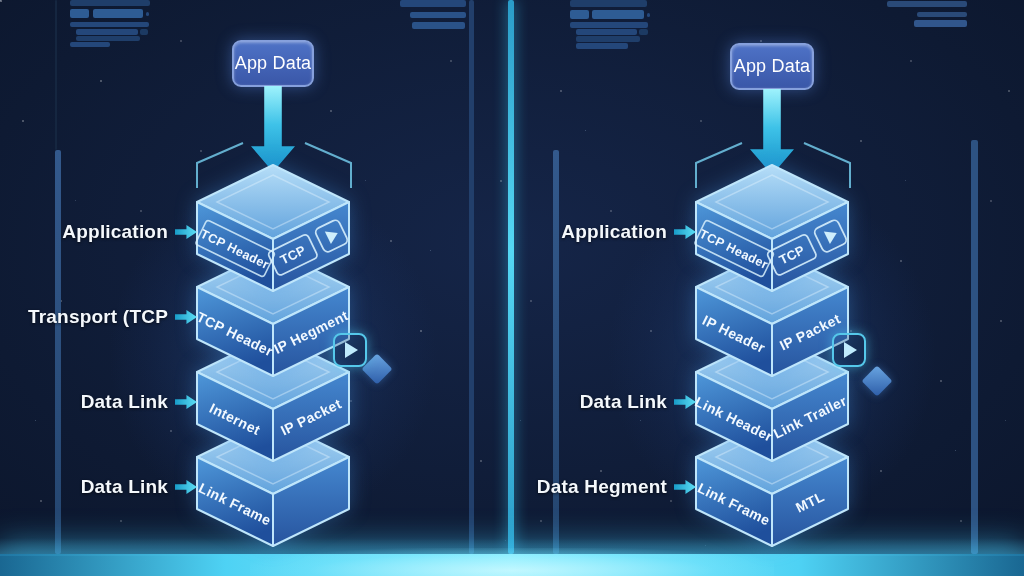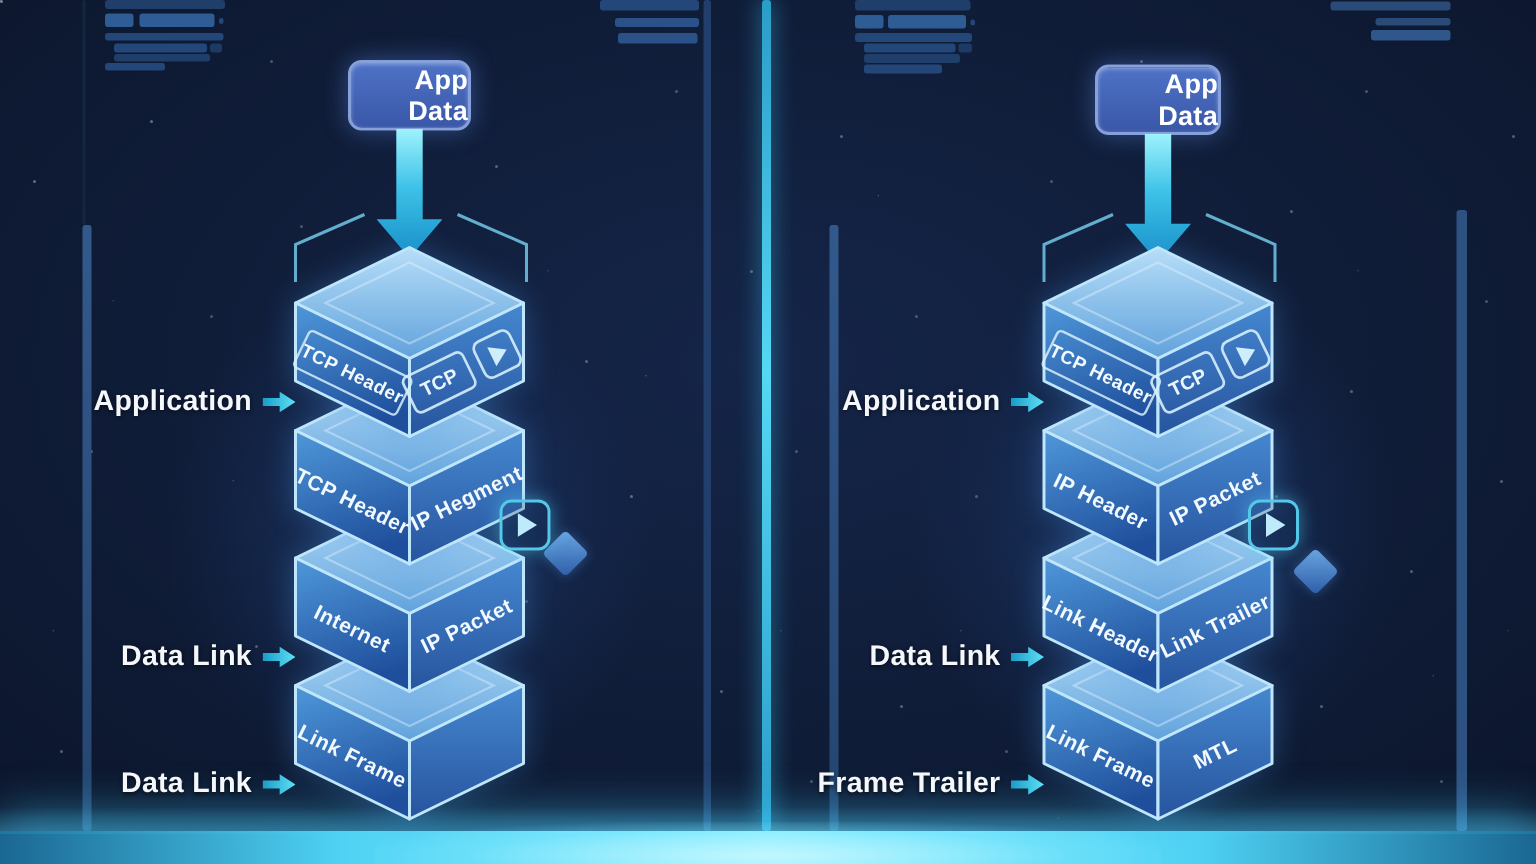--- a/index.html
+++ b/index.html
@@ -41,33 +41,33 @@
      background:linear-gradient(180deg, rgba(60,180,235,0), rgba(80,200,245,.35));}
   .glowband{position:absolute;left:0;top:554px;width:1024px;height:22px;
      background:linear-gradient(90deg, rgba(30,130,180,.75), #4ed2f4 22%, #8fefff 50%, #4ed2f4 78%, rgba(30,130,180,.75));
      box-shadow:0 -10px 30px rgba(70,210,255,.55);}
   .glowhot{position:absolute;left:250px;top:548px;width:524px;height:28px;
      background:radial-gradient(ellipse at 50% 80%, rgba(210,250,255,.75), rgba(130,235,255,.25) 55%, transparent 78%);}
   
   .appdata{position:absolute;width:82px;height:47px;border-radius:9px;display:flex;align-items:center;justify-content:center;
      background:linear-gradient(180deg,#4e72c6,#3a57a8);border:2px solid #86a0dc;box-sizing:border-box;
      box-shadow:0 0 16px rgba(90,140,230,.45), inset 0 1px 3px rgba(255,255,255,.35);
-     color:#ffffff;font-weight:bold;font-size:18px;letter-spacing:.2px;text-align:right;}
+     color:#ffffff;font-weight:normal;font-size:18px;letter-spacing:.2px;}
   
   .bigarrow{position:absolute;width:44px;height:86px;
      background:linear-gradient(180deg,#9ef2fc,#3ec2e8 45%,#1590c8);
      clip-path:polygon(30% 0,70% 0,70% 70%,100% 70%,50% 100%,0 70%,30% 70%);
      filter:drop-shadow(0 0 8px rgba(80,200,240,.6));}
   .brackets{position:absolute;overflow:visible;}
   .cube{position:absolute;overflow:visible;filter:drop-shadow(0 0 10px rgba(70,150,230,.35));}
   .facetext{font-family:"Liberation Sans",sans-serif;font-size:14px;font-weight:bold;fill:#f2f9ff;letter-spacing:.4px;}
   .facetext-sm{font-size:12.5px;}
   .badgetext{font-family:"Liberation Sans",sans-serif;font-size:13px;font-weight:bold;fill:#eaf6ff;}
   
-  .layer-row{position:absolute;height:26px;display:flex;align-items:center;gap:7px;margin-top:36px;}
+  .layer-row{position:absolute;height:26px;display:flex;align-items:center;gap:7px;}
   .layer-text{color:#f4f8fc;font-size:19px;font-weight:bold;white-space:nowrap;letter-spacing:.2px;
      text-shadow:0 1px 3px rgba(0,0,0,.65);}
   .arrow-right{width:22px;height:15px;flex:0 0 auto;
      background:linear-gradient(90deg,#189cc8,#5fe0f6);
      clip-path:polygon(0 32%,52% 32%,52% 4%,100% 50%,52% 96%,52% 68%,0 68%);
      filter:drop-shadow(0 0 4px rgba(80,200,240,.5));}
   
   .playbtn{position:absolute;width:34px;height:34px;border:2.5px solid #55c8ea;border-radius:8px;box-sizing:border-box;
      background:rgba(25,60,105,.25);display:flex;align-items:center;justify-content:center;
      box-shadow:0 0 12px rgba(80,200,240,.55);}
@@ -203,20 +203,24 @@
 
     <div class="playbtn" style="left:333px;top:333px;z-index:45">
       <div class="playtri"></div>
     </div>
     <div class="diamond" style="left:366px;top:358px;z-index:44"></div>
 
     <div class="layer-row" style="top:219px;right:827px;z-index:50">
       <span class="layer-text">Application</span>
       <span class="arrow-right"></span>
     </div>
+    <div class="layer-row" style="top:304px;right:827px;z-index:50">
+      <span class="layer-text">Transport (TCP</span>
+      <span class="arrow-right"></span>
+    </div>
     <div class="layer-row" style="top:389px;right:827px;z-index:50">
       <span class="layer-text">Data Link</span>
       <span class="arrow-right"></span>
     </div>
     <div class="layer-row" style="top:474px;right:827px;z-index:50">
       <span class="layer-text">Data Link</span>
       <span class="arrow-right"></span>
     </div>
   </div>
 
@@ -286,18 +290,18 @@
 
     <div class="layer-row" style="top:219px;right:328px;z-index:50">
       <span class="layer-text">Application</span>
       <span class="arrow-right"></span>
     </div>
     <div class="layer-row" style="top:389px;right:328px;z-index:50">
       <span class="layer-text">Data Link</span>
       <span class="arrow-right"></span>
     </div>
     <div class="layer-row" style="top:474px;right:328px;z-index:50">
-      <span class="layer-text">Frame Trailer</span>
+      <span class="layer-text">Data Hegment</span>
       <span class="arrow-right"></span>
     </div>
   </div>
 
 </div>
 
 </body></html>

